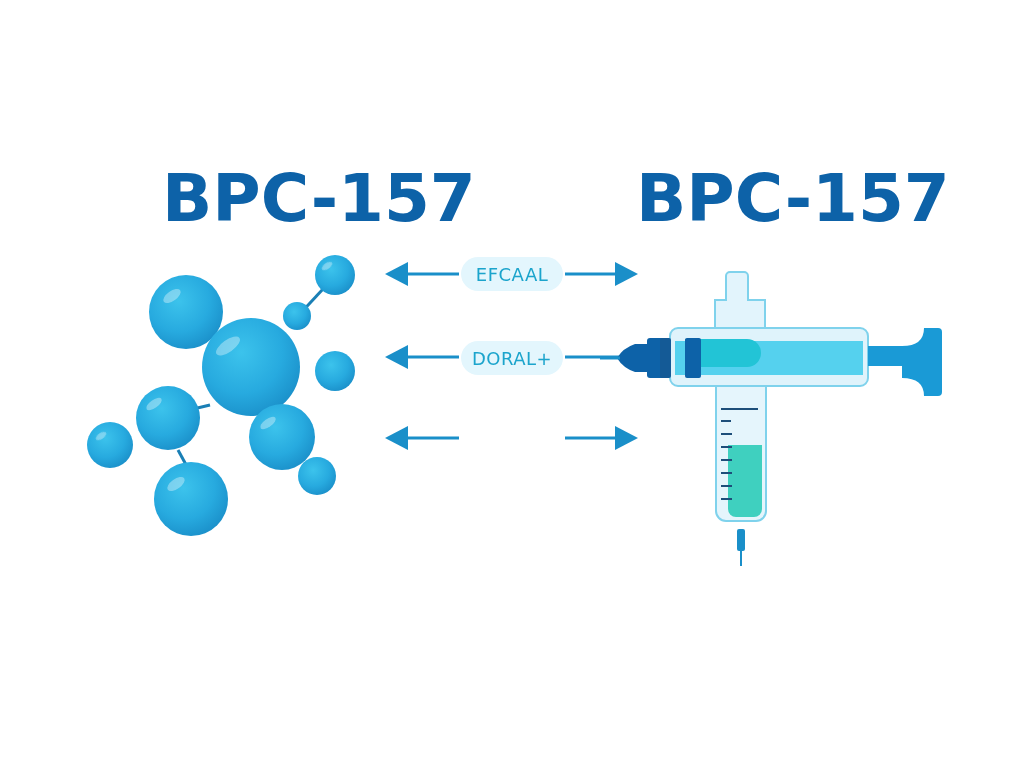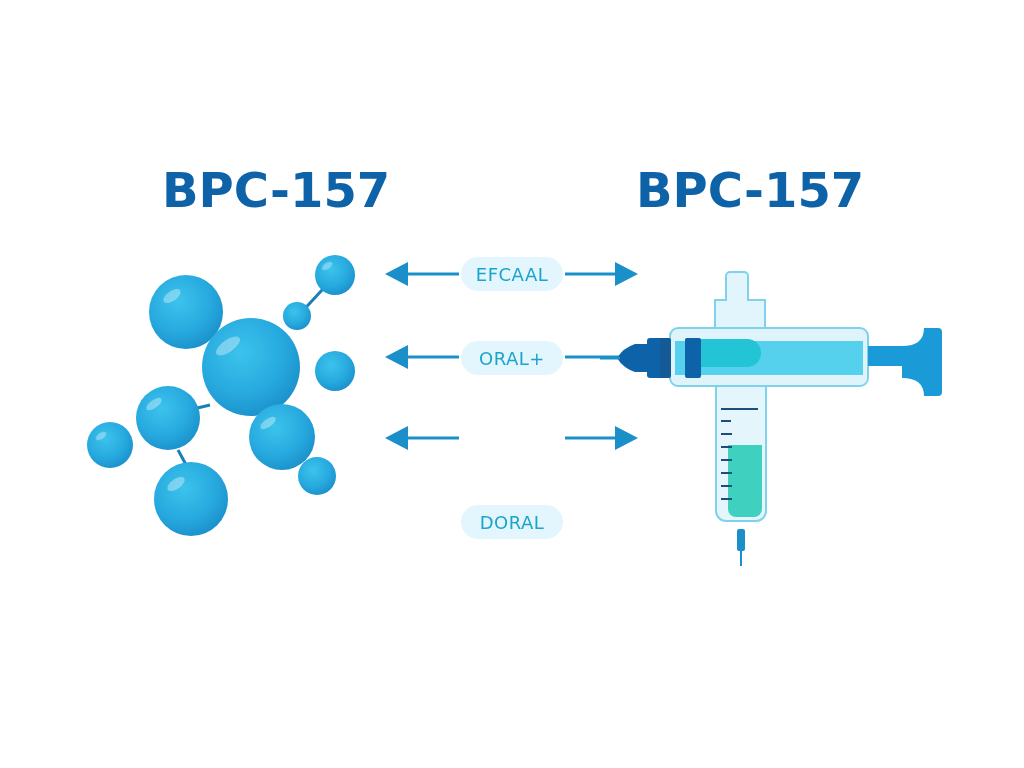--- a/index.html
+++ b/index.html
@@ -13,21 +13,21 @@
     }
     .stage {
       position: relative;
       width: 1024px;
       height: 768px;
     }
     .title {
       position: absolute;
       font-family: "DejaVu Sans", "Liberation Sans", sans-serif;
       font-weight: bold;
-      font-size: 48px;
+      font-size: 66px;
       letter-spacing: 0px;
       color: #0d62a8;
       line-height: 1;
       white-space: nowrap;
     }
     .title-left { left: 162px; top: 166px; }
     .title-right { left: 636px; top: 166px; }
 
     svg.art {
       position: absolute;
@@ -153,16 +153,15 @@
 
       <rect x="647" y="338" width="20" height="40" rx="3" fill="#0d62a8"></rect>
       <rect x="660" y="338" width="11" height="40" rx="2" fill="#145a96"></rect>
       <path d="M647 344 l-12 0 q-12 4 -18 14 q6 10 18 14 l12 0 z" fill="#0d62a8"></path>
 
       <line x1="600" y1="358" x2="620" y2="358" stroke="#1a8fc9" stroke-width="3"></line>
     </g>
   </svg>
 
   <div class="pill pill-1">EFCAAL</div>
-  <div class="pill pill-2">ORAL+</div>
-  <div class="pill pill-4">DORAL</div>
+  <div class="pill pill-2">DORAL+</div>
 
 </div>
 
 </body></html>

